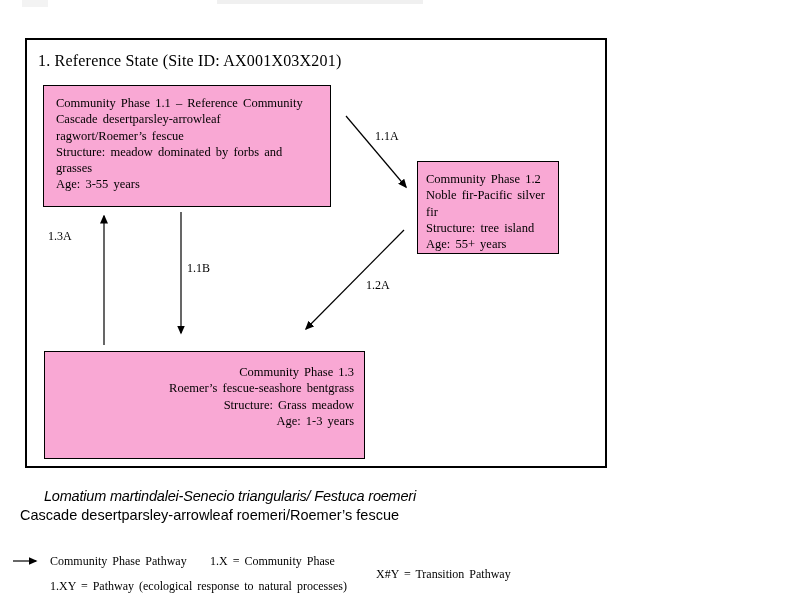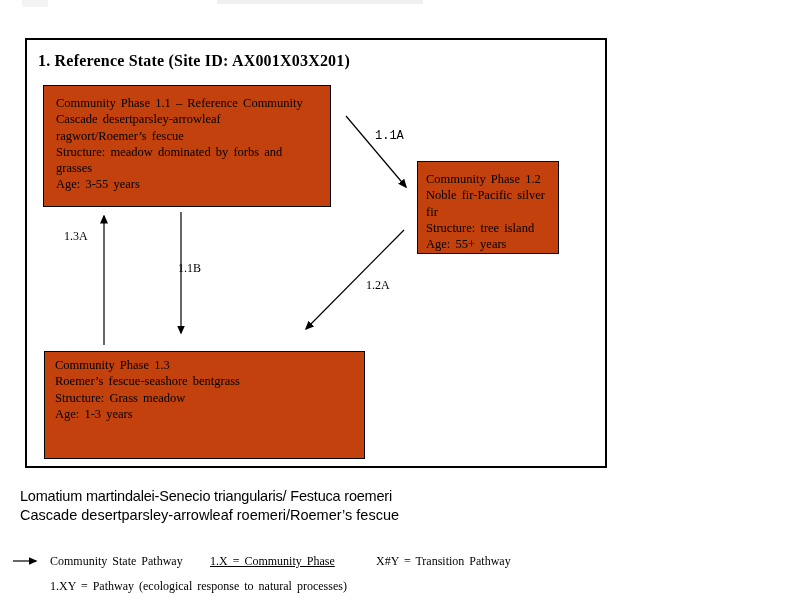--- a/index.html
+++ b/index.html
@@ -17,71 +17,71 @@
     left: 25px; top: 38px;
     width: 582px; height: 430px;
     border: 2px solid #000;
     box-sizing: border-box;
     background: #fff;
   }
   #state-title {
     position: absolute;
     left: 38px; top: 52px;
     font-size: 16px;
-    font-weight: bold;
+    font-weight: normal;
     letter-spacing: 0.2px;
     white-space: nowrap;
   }
   .phase-box {
     position: absolute;
     border: 1px solid #000;
     box-sizing: border-box;
-    background: #c2410c;
+    background: #f9a8d4;
     font-size: 12.5px;
     line-height: 16.3px;
     word-spacing: 2px;
     white-space: pre-line;
   }
   #box-1-1 { left: 43px;  top: 85px;  width: 288px; height: 122px; padding: 9px 10px 0 12px; }
   #box-1-2 { left: 417px; top: 161px; width: 142px; height: 93px;  padding: 9px 6px 14px 8px; }
-  #box-1-3 { left: 44px;  top: 351px; width: 321px; height: 108px; padding: 5px 10px 0 10px; }
+  #box-1-3 { left: 44px;  top: 351px; width: 321px; height: 108px; padding: 12px 10px 0 10px; text-align: right; }
   .arrow-label {
     position: absolute;
     font-size: 12px;
     word-spacing: 1px;
     white-space: nowrap;
   }
-  #label-1-1A { left: 375px; top: 129px; font-family: Liberation Mono, monospace; }
-  #label-1-3A { left: 64px;  top: 229px; }
-  #label-1-1B { left: 178px; top: 261px; }
+  #label-1-1A { left: 375px; top: 129px; }
+  #label-1-3A { left: 48px;  top: 229px; }
+  #label-1-1B { left: 187px; top: 261px; }
   #label-1-2A { left: 366px; top: 278px; text-align: center; }
   #arrow-layer {
     position: absolute; left: 0; top: 0;
     width: 800px; height: 600px;
     pointer-events: none;
   }
   #caption {
     position: absolute;
     left: 20px; top: 487px;
     font-family: "Liberation Sans", sans-serif;
     font-size: 14.5px;
     line-height: 18.5px;
   }
-  #caption .sci { letter-spacing: -0.2px; }
+  #caption .sci { font-style: italic; letter-spacing: -0.2px; margin-left: 24px; }
   #legend {
     position: absolute;
     left: 0; top: 551px;
     width: 800px; height: 36px;
     font-size: 12px;
     word-spacing: 2px;
   }
   .legend-item { position: absolute; white-space: nowrap; }
   #legend-item-pathway    { left: 50px;  top: 3px; }
-  #legend-item-cphase     { left: 210px; top: 3px; text-decoration: underline; }
-  #legend-item-transition { left: 376px; top: 3px; }
+  #legend-item-cphase     { left: 210px; top: 3px; }
+  #legend-item-transition { left: 376px; top: 16px; }
   #legend-item-definition { left: 50px;  top: 28px; }
 </style>
 </head>
 <body>
 
 <div id="stage">
 
   <div class="artifact" style="left:22px; top:0; width:26px; height:7px; background:#f3f3f3;"></div>
   <div class="artifact" style="left:217px; top:0; width:206px; height:4px; background:#f0f0f0;"></div>
 
@@ -123,19 +123,19 @@
   <div class="arrow-label" id="label-1-1B">1.1B</div>
   <div class="arrow-label" id="label-1-3A">1.3A</div>
   <div class="arrow-label" id="label-1-2A">1.2A</div>
 
   <div id="caption">
     <div class="sci">Lomatium martindalei-Senecio triangularis/ Festuca roemeri</div>
     <div class="common">Cascade desertparsley-arrowleaf roemeri/Roemer’s fescue</div>
   </div>
 
   <div id="legend">
-    <span class="legend-item" id="legend-item-pathway">Community State Pathway</span>
+    <span class="legend-item" id="legend-item-pathway">Community Phase Pathway</span>
     <span class="legend-item" id="legend-item-cphase">1.X = Community Phase</span>
     <span class="legend-item" id="legend-item-transition">X#Y = Transition Pathway</span>
     <span class="legend-item" id="legend-item-definition">1.XY = Pathway (ecological response to natural processes)</span>
   </div>
 
 </div>
 
 </body></html>

